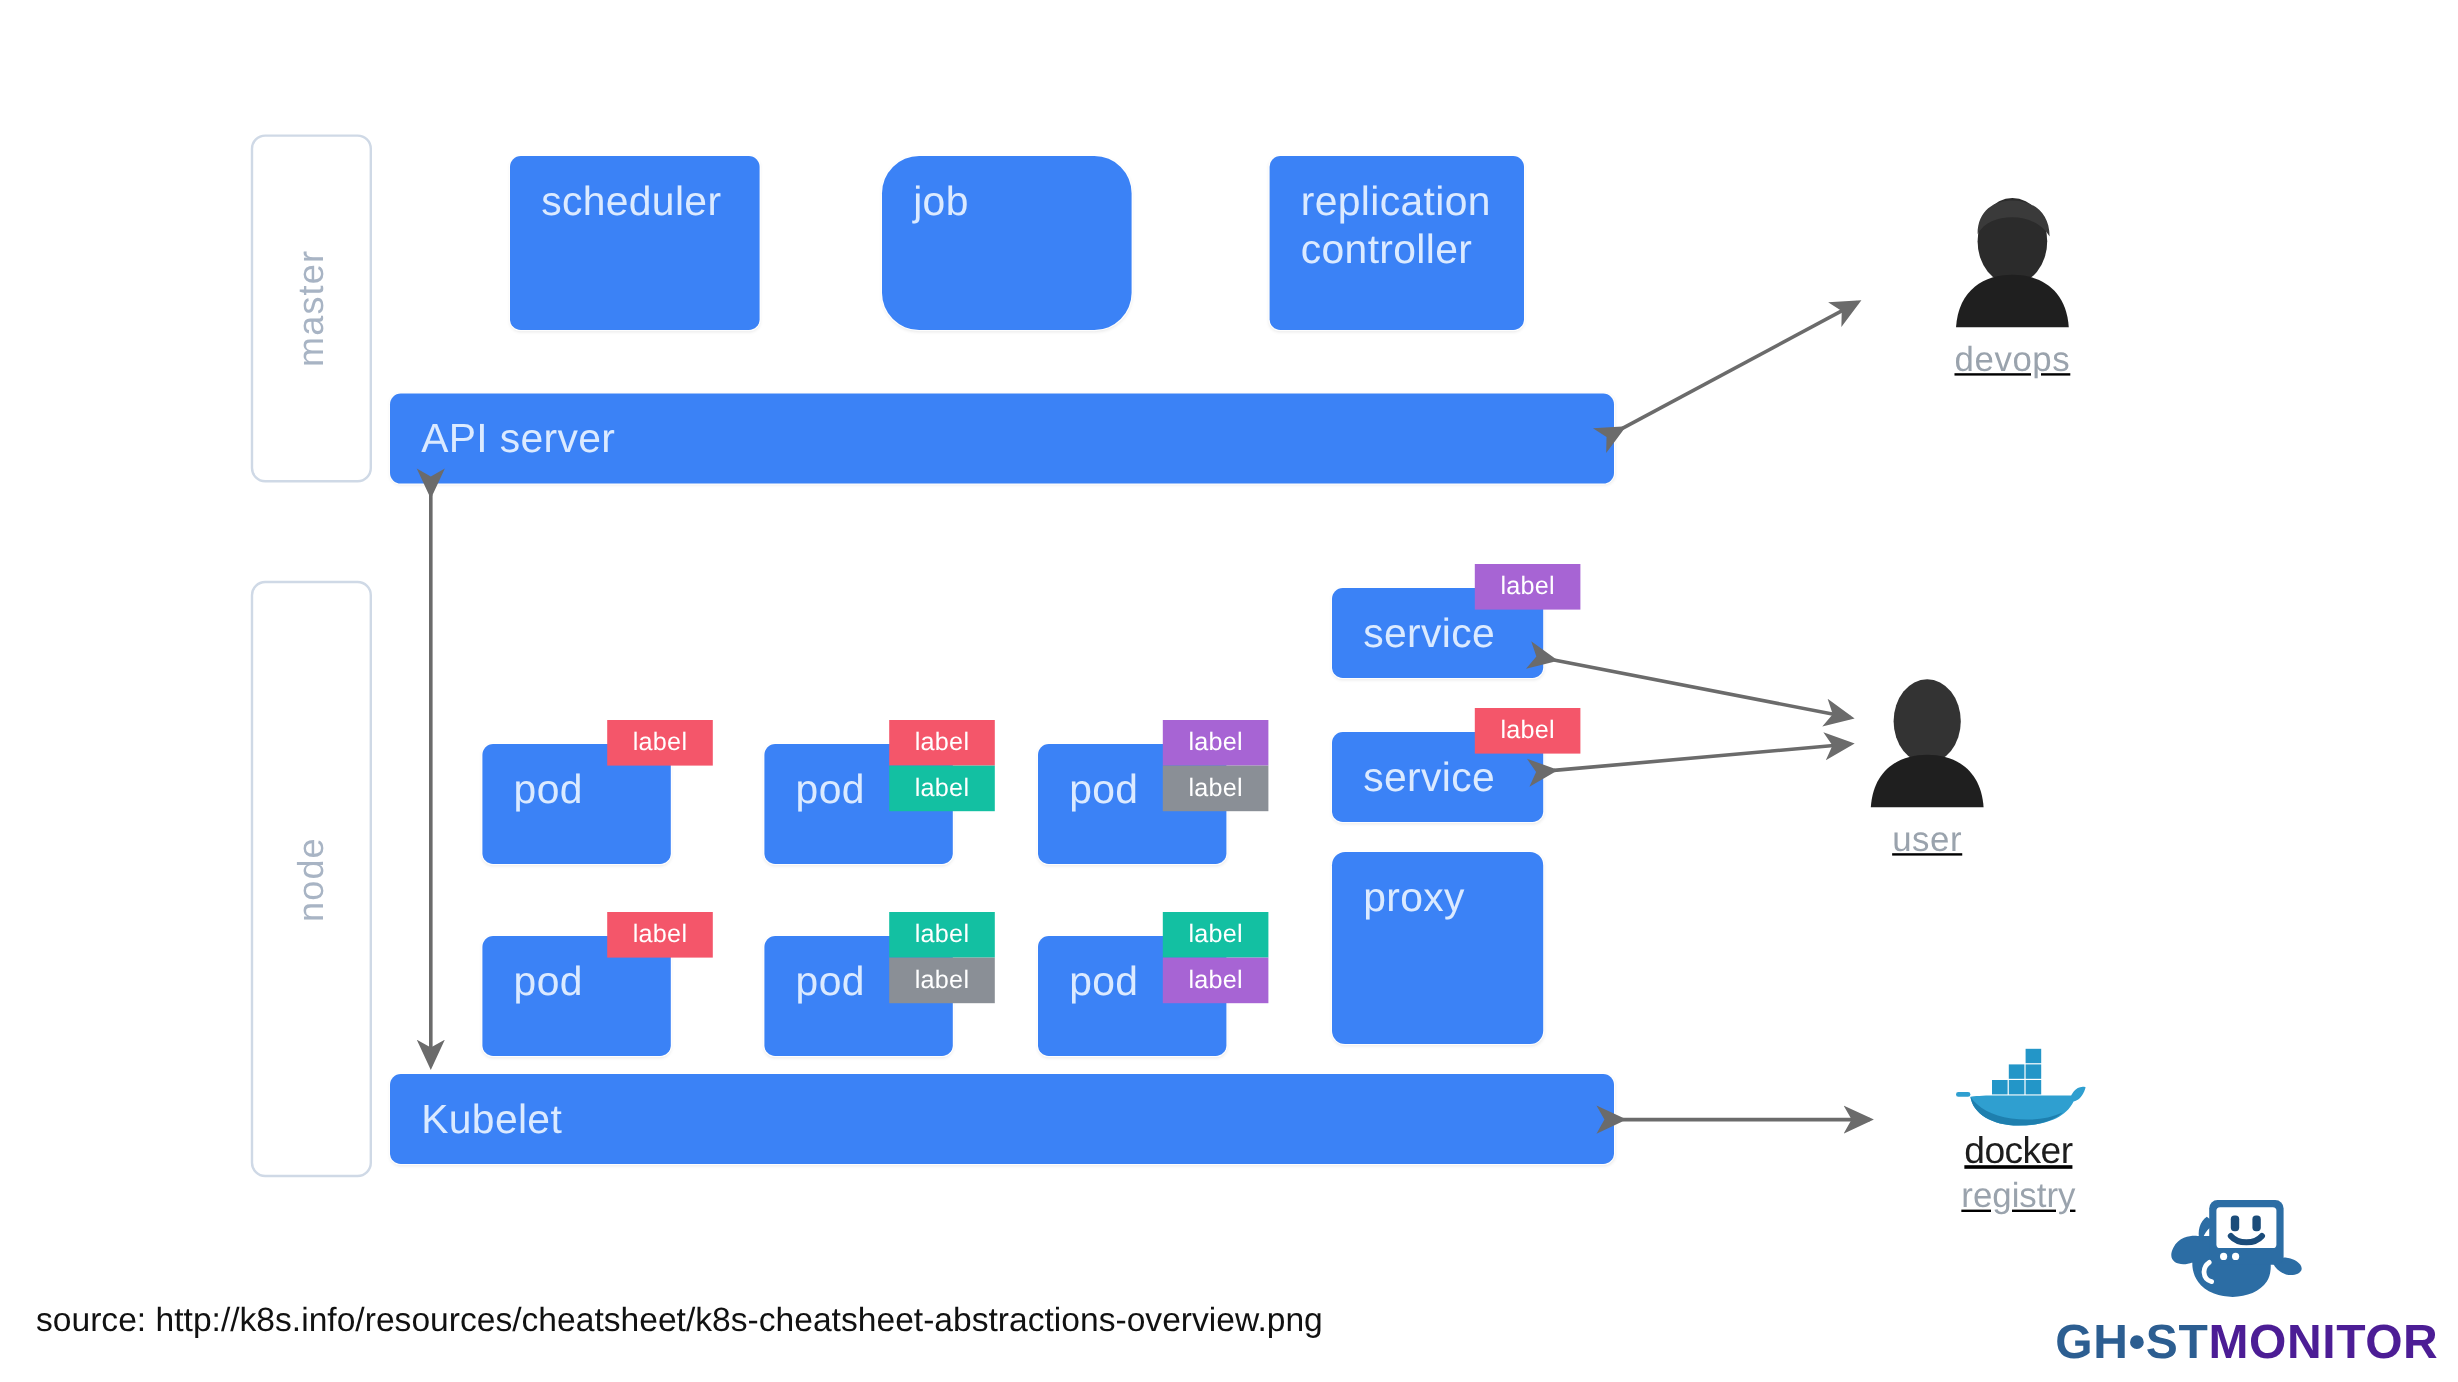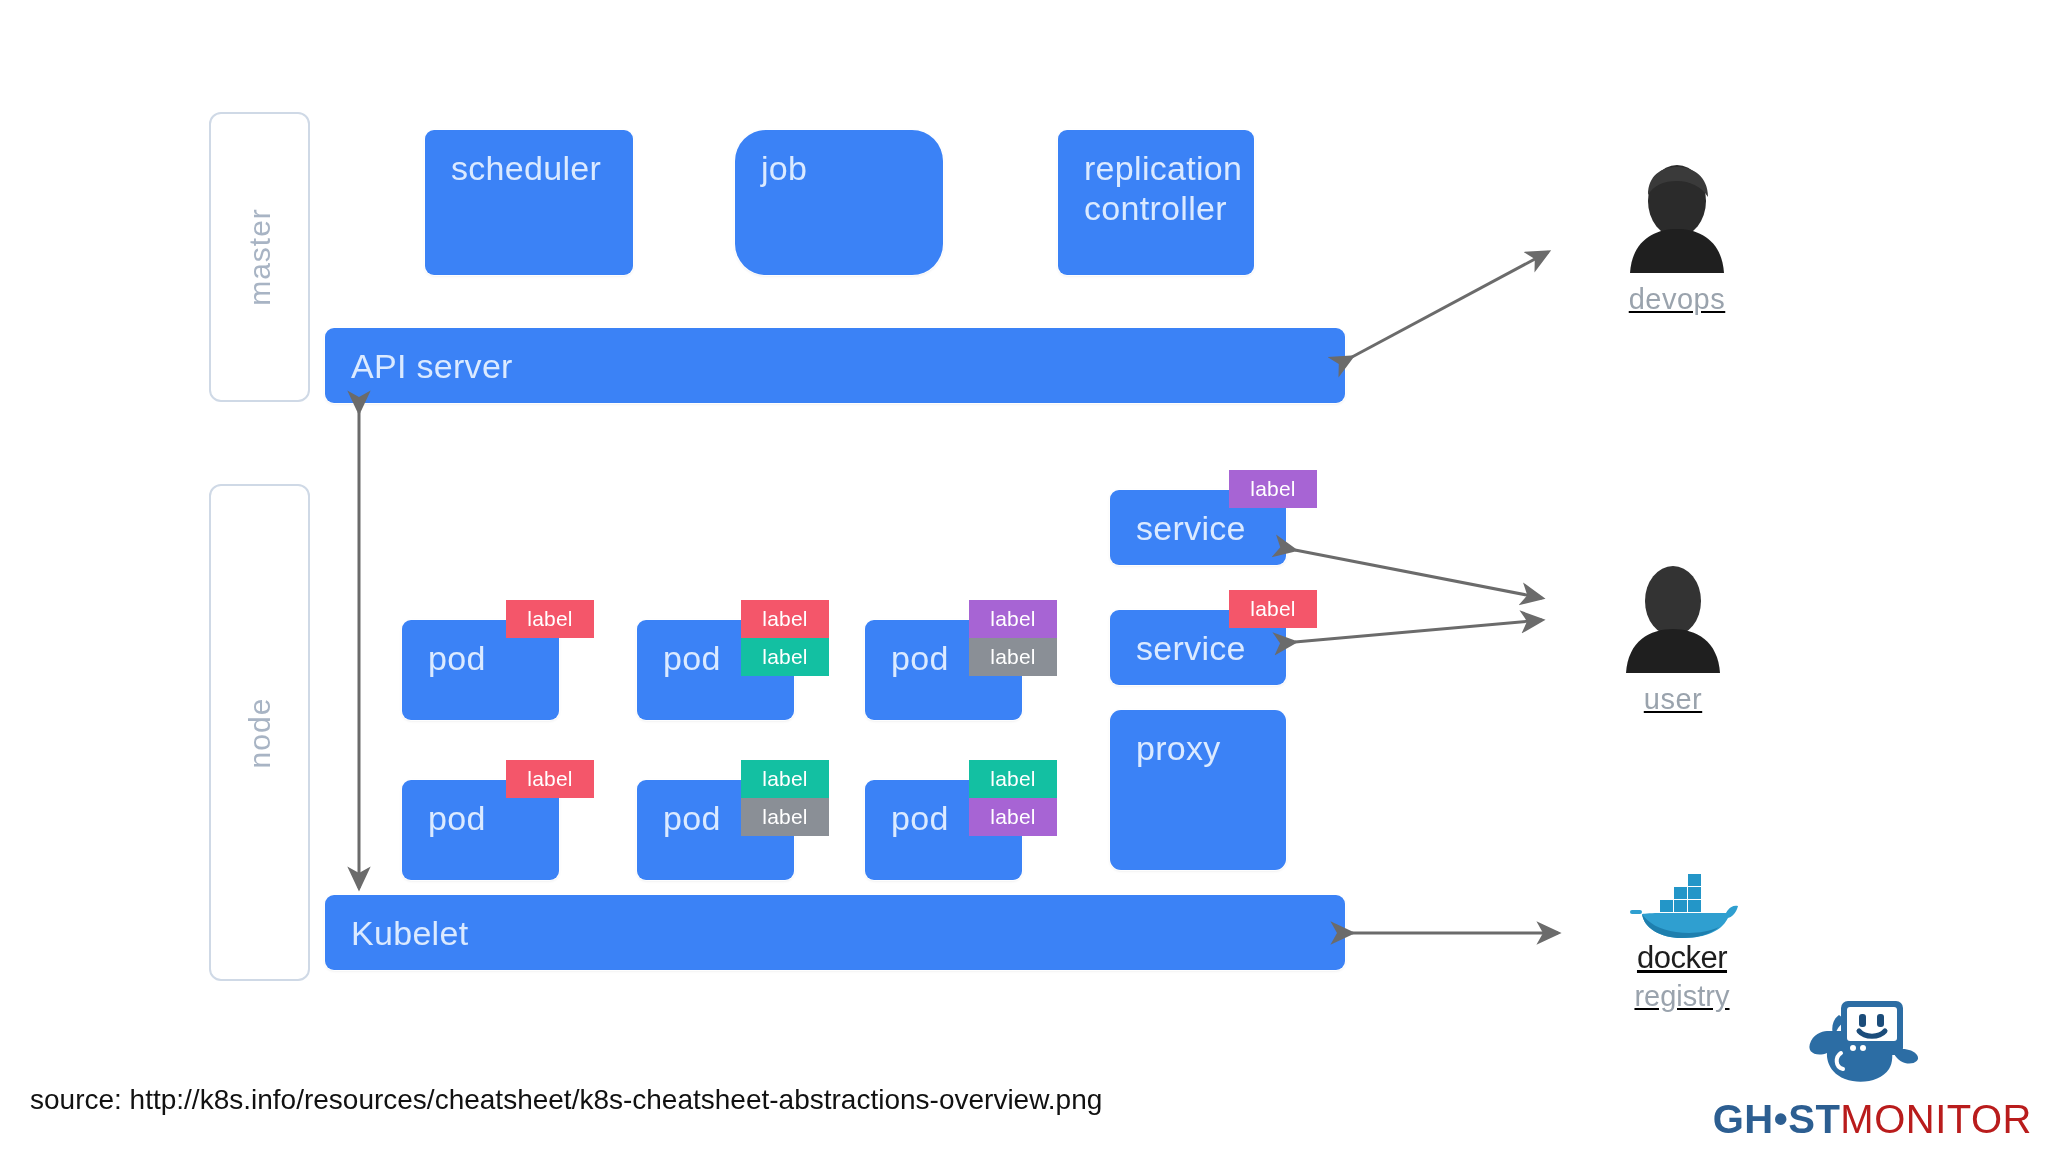--- a/index.html
+++ b/index.html
@@ -86,21 +86,21 @@
     left: 30px; bottom: 36px;
     color: #111111;
     font-size: 28px;
     white-space: nowrap;
   }
 
   
   .gm-logo { position: absolute; right: 16px; bottom: 10px; text-align: center; }
   .gm-word { font-size: 40px; letter-spacing: 0.5px; margin-top: 2px; white-space: nowrap; }
   .gm-bold { color: #2c5e91; font-weight: bold; }
-  .gm-light { color: #b91c1c; font-weight: normal; }
+  .gm-light { color: #4c1d95; font-weight: bold; }
 </style>
 </head>
 <body>
 
 <div id="stage">
 
   <div class="group-frame" style="left:209px; top:112px; width:101px; height:290px;">
     <span class="group-label">master</span>
   </div>
 
@@ -109,21 +109,21 @@
   </div>
 
   <div class="bluebox" style="left:425px; top:130px; width:208px; height:145px;">
     <span class="btext">scheduler</span>
   </div>
 
   <div class="bluebox" style="left:735px; top:130px; width:208px; height:145px;border-radius:31px;">
     <span class="btext">job</span>
   </div>
 
-  <div class="bluebox" style="left:1058px; top:130px; width:196px; height:145px;">
+  <div class="bluebox" style="left:1058px; top:130px; width:212px; height:145px;">
     <span class="btext">replication
 controller</span>
   </div>
 
   <div class="bluebox bar" style="left:325px; top:328px; width:1020px; height:75px;">
     <span class="btext">API server</span>
   </div>
 
   <div style="position:absolute; left:1110px; top:470px;">
     <div class="bluebox" style="left:0; top:20px; width:176px; height:75px;">
@@ -240,21 +240,21 @@
 
   <div class="actor" style="left:1592px; top:165px; width:170px;">
     <svg width="110" height="108" viewBox="0 0 110 108">
       <ellipse cx="55" cy="36" rx="29" ry="36" fill="#2b2b2b"></ellipse>
       <path d="M8 108 C10 76 32 64 55 64 C78 64 100 76 102 108 Z" fill="#1f1f1f"></path>
       <path d="M26 30 C26 10 40 2 55 2 C72 2 86 12 86 32 C80 22 68 16 55 16 C42 16 32 20 26 30 Z" fill="#3a3a3a"></path>
     </svg>
     <div class="actor-label">devops</div>
   </div>
 
-  <div class="actor" style="left:1588px; top:565px; width:170px;">
+  <div class="actor" style="left:1521px; top:565px; width:170px;">
     <svg width="110" height="108" viewBox="0 0 110 108">
       <ellipse cx="55" cy="36" rx="28" ry="35" fill="#333333"></ellipse>
       <path d="M8 108 C10 76 32 64 55 64 C78 64 100 76 102 108 Z" fill="#1f1f1f"></path>
     </svg>
     <div class="actor-label">user</div>
   </div>
 
   <div class="actor" style="left:1592px; top:870px; width:180px;">
     <svg width="125" height="70" viewBox="0 0 125 70">
       <rect x="40" y="30" width="13" height="12" fill="#2396c8"></rect>

